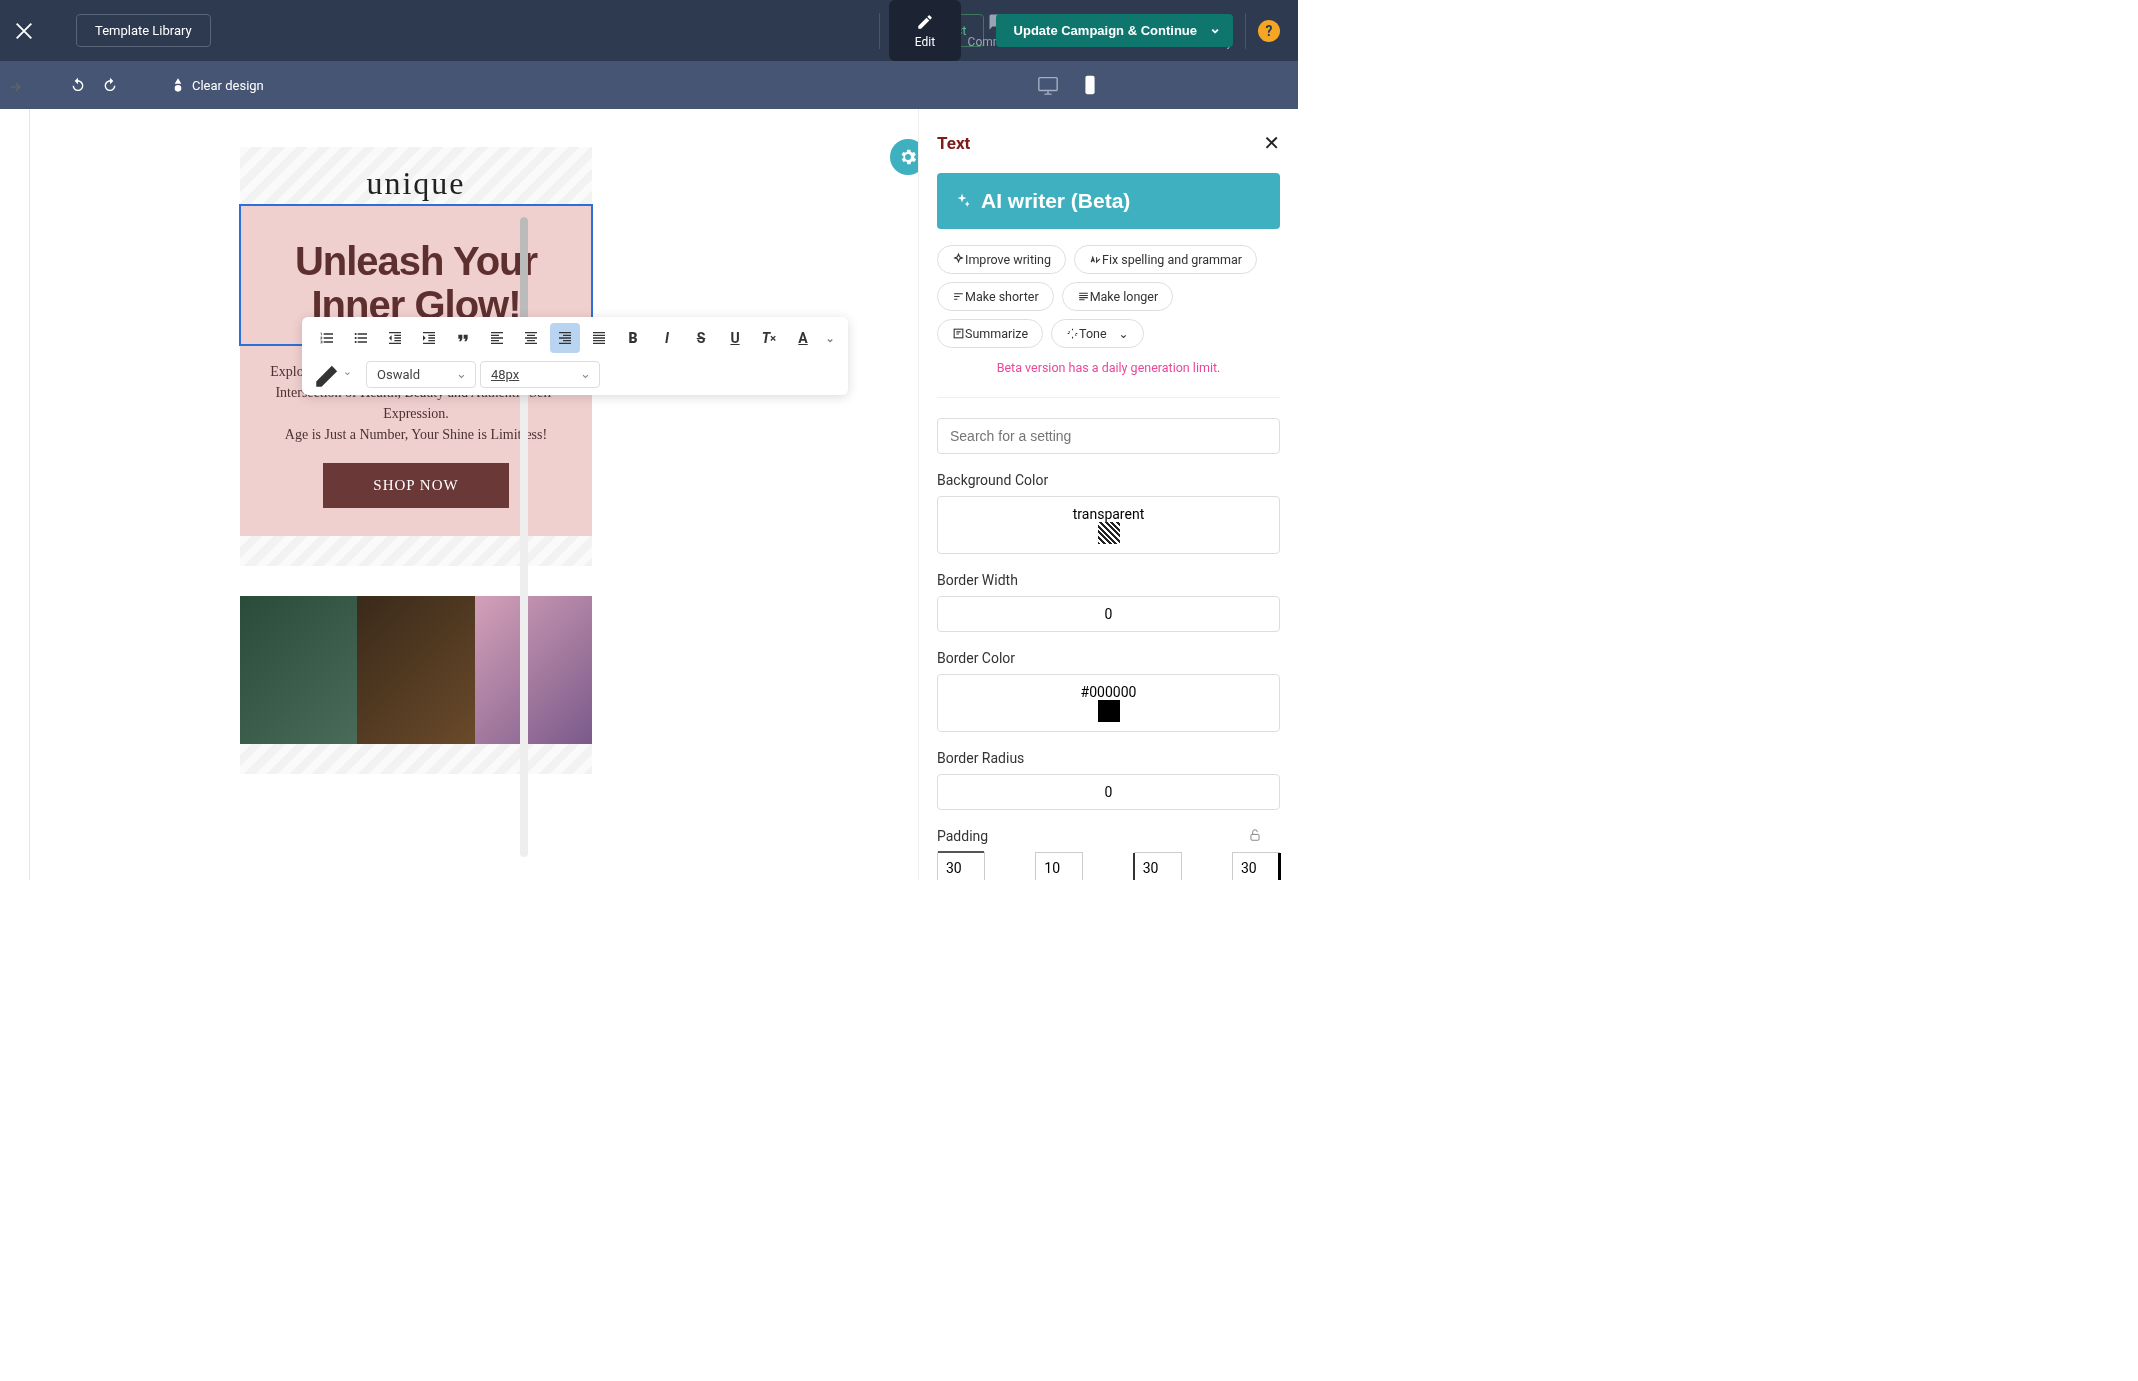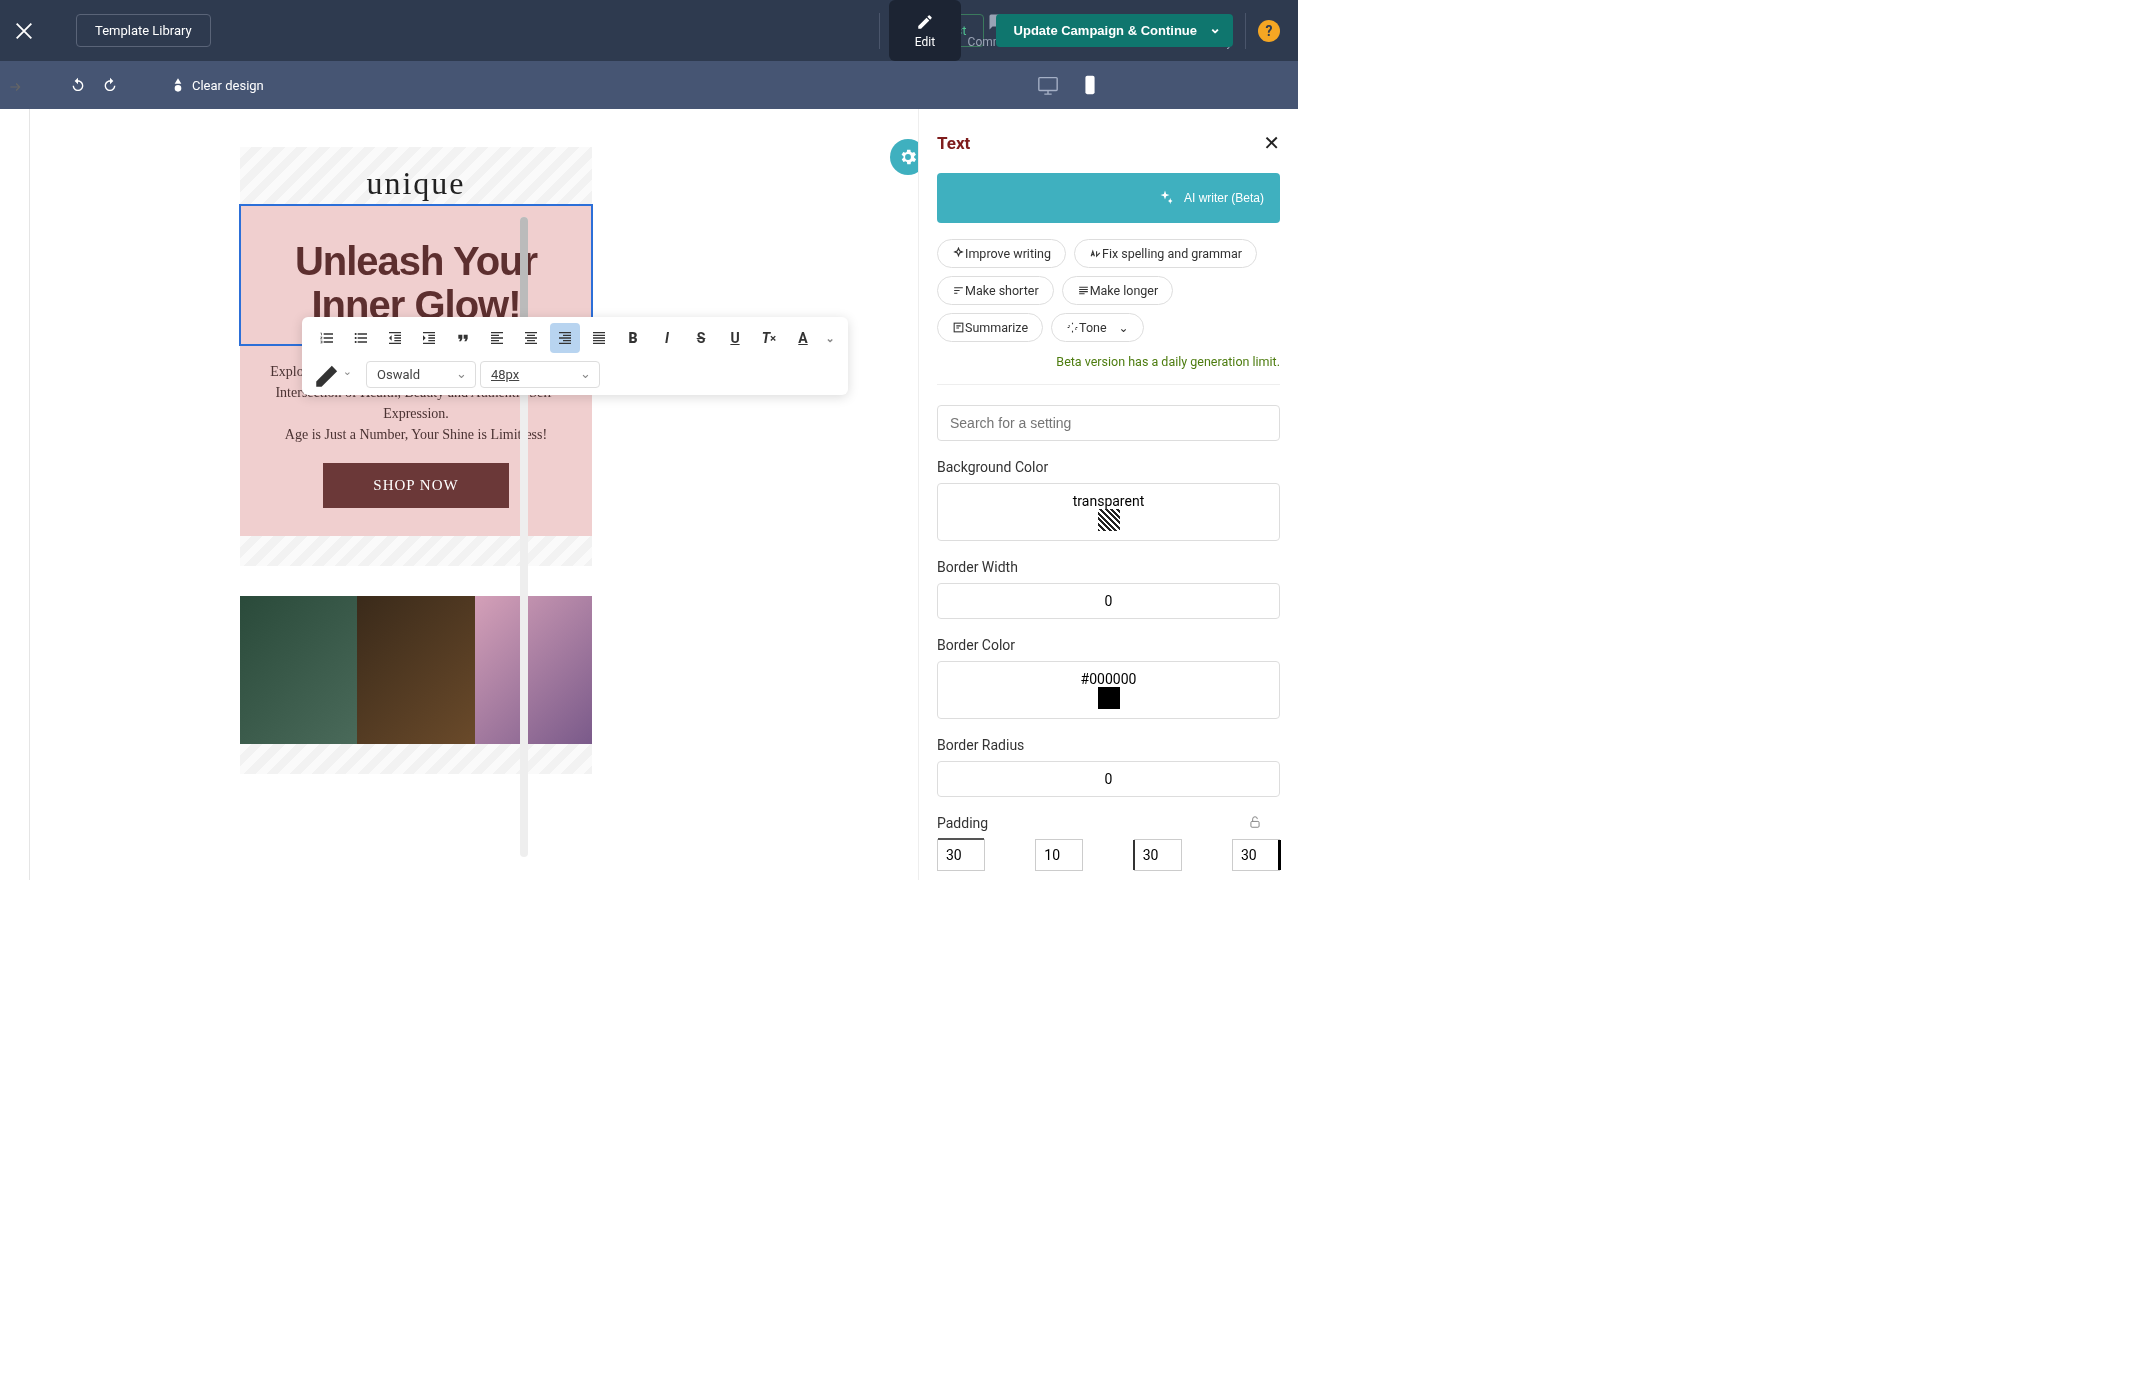--- a/index.html
+++ b/index.html
@@ -302,48 +302,49 @@
   margin-bottom: 18px;
 }
 .side-title { font-size: 17px; font-weight: 700; color: #7f1d1d; }
 .side-close { font-size: 20px; cursor: pointer; color: #222; }
 .ai-writer {
   width: 100%;
   background: #3fb0bf;
   color: #fff;
   padding: 16px;
   border-radius: 4px;
-  font-size: 12px;
+  font-size: 21px;
   border: none;
   display: flex;
   align-items: center;
-  justify-content: flex-end;
+  justify-content: flex-start;
   gap: 10px;
   cursor: pointer;
   margin-bottom: 16px;
+  font-weight: bold;
 }
 .ai-writer svg { width: 18px; height: 18px; fill: #fff; }
 .pill-row { display: flex; flex-wrap: wrap; gap: 8px; margin-bottom: 12px; }
 .pill {
   border: 1px solid #ddd;
   border-radius: 16px;
   padding: 6px 14px;
   font-size: 12.5px;
   display: flex;
   align-items: center;
   cursor: pointer;
   color: #333;
 }
 .pill svg { width: 13px; height: 13px; }
 .tone-pill::after { content: "⌄"; margin-left: 12px; font-size: 12px; }
 .beta-note {
   font-size: 12.5px;
-  color: #4d7c0f;
-  text-align: right;
-  margin: 8px 0 15px;
+  color: #ec4899;
+  text-align: center;
+  margin: 8px 0 22px;
 }
 .hr { border: none; border-top: 1px solid #eee; margin: 0 0 20px; }
 .search-setting {
   width: 100%;
   border: 1px solid #ddd;
   border-radius: 4px;
   padding: 9px 12px;
   font-size: 14px;
   margin-bottom: 18px;
 }

